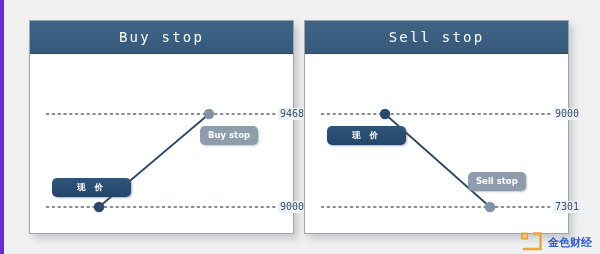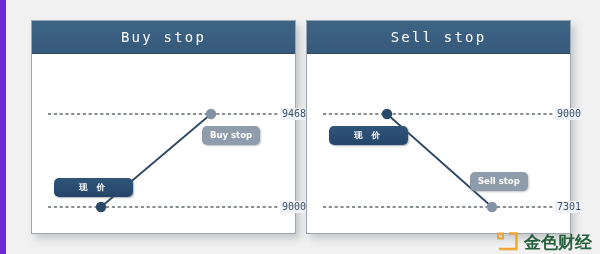--- a/index.html
+++ b/index.html
@@ -14,21 +14,21 @@
     overflow: hidden;
     position: relative;
   }
   #stage {
     position: absolute;
     left: 0; top: 0;
     width: 600px;
     height: 254px;
     background: #f1f1f1;
     box-sizing: border-box;
-    border-left: 6px solid #6d28d9;
+    border-left: 4px solid #6d28d9;
   }
   
   .panel {
     position: absolute;
     top: 20px;
     width: 265px;
     height: 214px;
     background: #ffffff;
     border: 1px solid #9aa7b2;
     box-sizing: border-box;
@@ -112,23 +112,23 @@
     position: absolute;
     right: 8px;
     bottom: 2px;
     display: flex;
     align-items: center;
     gap: 5px;
     opacity: 0.92;
   }
   #watermark .wm-text {
     font-family: "DejaVu Sans", sans-serif;
-    font-size: 17px;
+    font-size: 11px;
     font-weight: bold;
-    color: #14532d;
+    color: #1d4ed8;
     letter-spacing: 0px;
     line-height: 1;
   }
 </style>
 </head>
 <body>
 
 <div id="stage">
 
   <div class="panel left">

